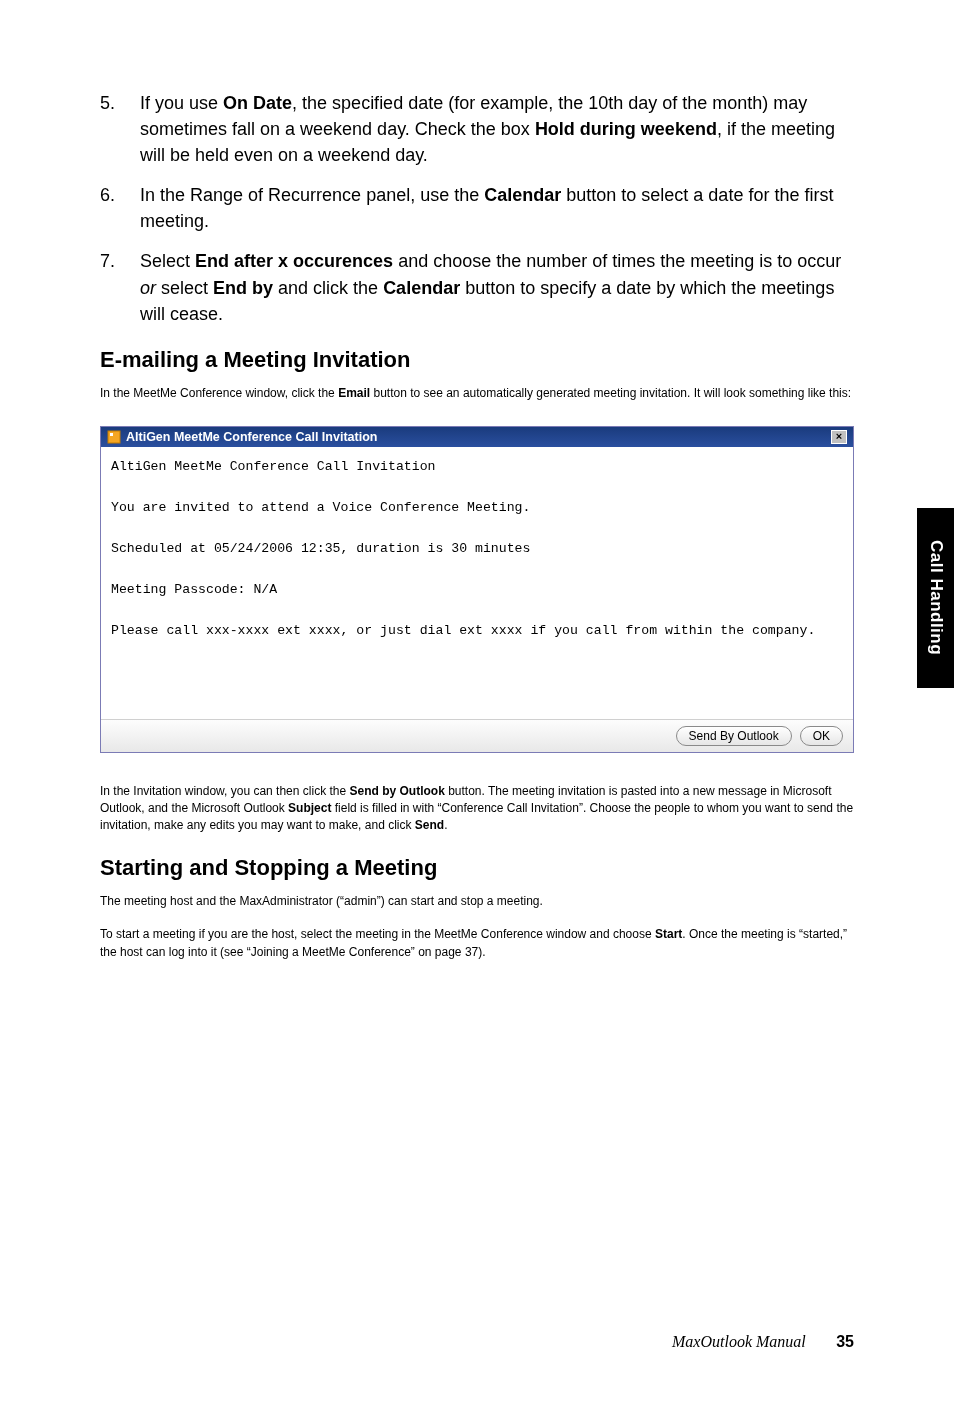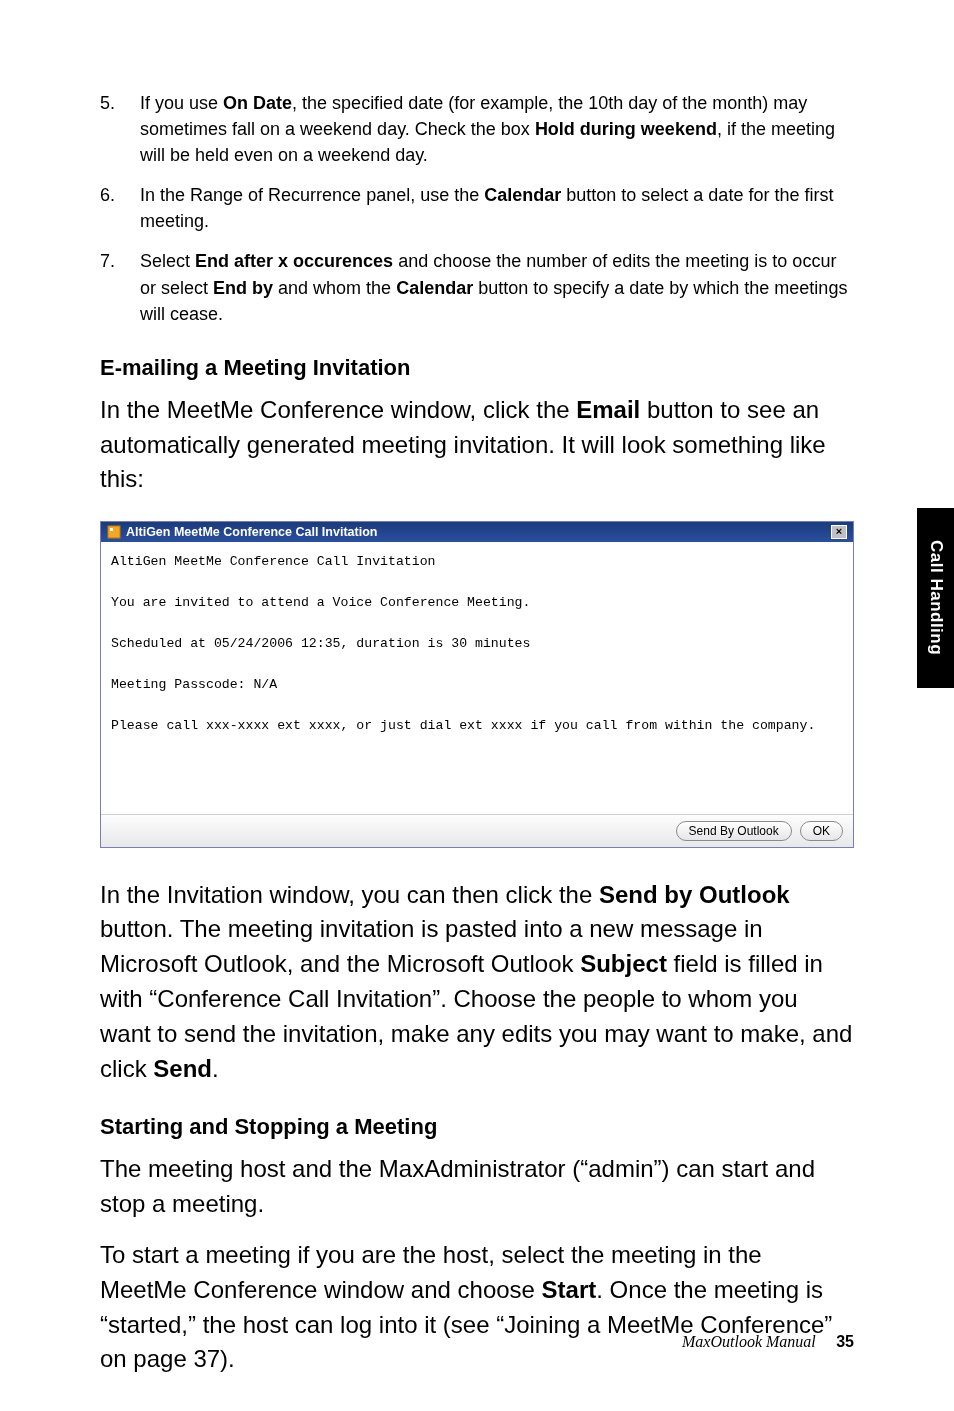--- a/index.html
+++ b/index.html
@@ -21,29 +21,29 @@
     line-height: 1.45;
   }
   .numbered-item .num {
     width: 40px;
     flex-shrink: 0;
   }
   .numbered-item .text {
     flex: 1;
   }
   .bold { font-weight: bold; }
-  .italic { }
+  .italic { font-style: italic; }
   h2.section {
     font-size: 22px;
     font-weight: bold;
-    margin-top: 28px;
+    margin-top: 20px;
     margin-bottom: 12px;
   }
   p.body {
-    font-size: 24px;
+    font-size: 12px;
     line-height: 1.45;
     margin-bottom: 16px;
   }
   .dialog {
     border: 1px solid #7B7BB5;
     margin: 24px 0 30px 0;
     background: #0369a1;
     font-family: "Courier New", monospace;
     position: relative;
   }
@@ -129,40 +129,40 @@
     bottom: 60px;
     right: 100px;
     font-size: 16px;
   }
   .footer .booktitle {
     font-style: italic;
     font-family: "Times New Roman", serif;
   }
   .footer .pagenum {
     font-weight: bold;
-    margin-left: 16px;
+    margin-left: 26px;
   }
 </style>
 </head>
 <body>
 
 <div class="content">
 
   <div id="numbered-list">
       <div class="numbered-item">
         <div class="num">5.</div>
         <div class="text"><span>If you use </span><span class="bold">On Date</span><span>, the specified date (for example, the 10th day of the month) may sometimes fall on a weekend day. Check the box </span><span class="bold">Hold during weekend</span><span>, if the meeting will be held even on a weekend day.</span></div>
       </div>
       <div class="numbered-item">
         <div class="num">6.</div>
         <div class="text"><span>In the Range of Recurrence panel, use the </span><span class="bold">Calendar</span><span> button to select a date for the first meeting.</span></div>
       </div>
       <div class="numbered-item">
         <div class="num">7.</div>
-        <div class="text"><span>Select </span><span class="bold">End after x occurences</span><span> and choose the number of edits the meeting is to occur </span><span class="italic">or</span><span> select </span><span class="bold">End by</span><span> and whom the </span><span class="bold">Calendar</span><span> button to specify a date by which the meetings will cease.</span></div>
+        <div class="text"><span>Select </span><span class="bold">End after x occurences</span><span> and choose the number of times the meeting is to occur </span><span class="italic">or</span><span> select </span><span class="bold">End by</span><span> and click the </span><span class="bold">Calendar</span><span> button to specify a date by which the meetings will cease.</span></div>
       </div>
     </div>
 
   <h2 class="section">E-mailing a Meeting Invitation</h2>
 
   <p class="body" id="para-email"><span>In the MeetMe Conference window, click the </span><span class="bold">Email</span><span> button to see an automatically generated meeting invitation. It will look something like this:</span></p>
 
   <div class="dialog">
     <div class="dialog-titlebar">
       <span class="title-left">

